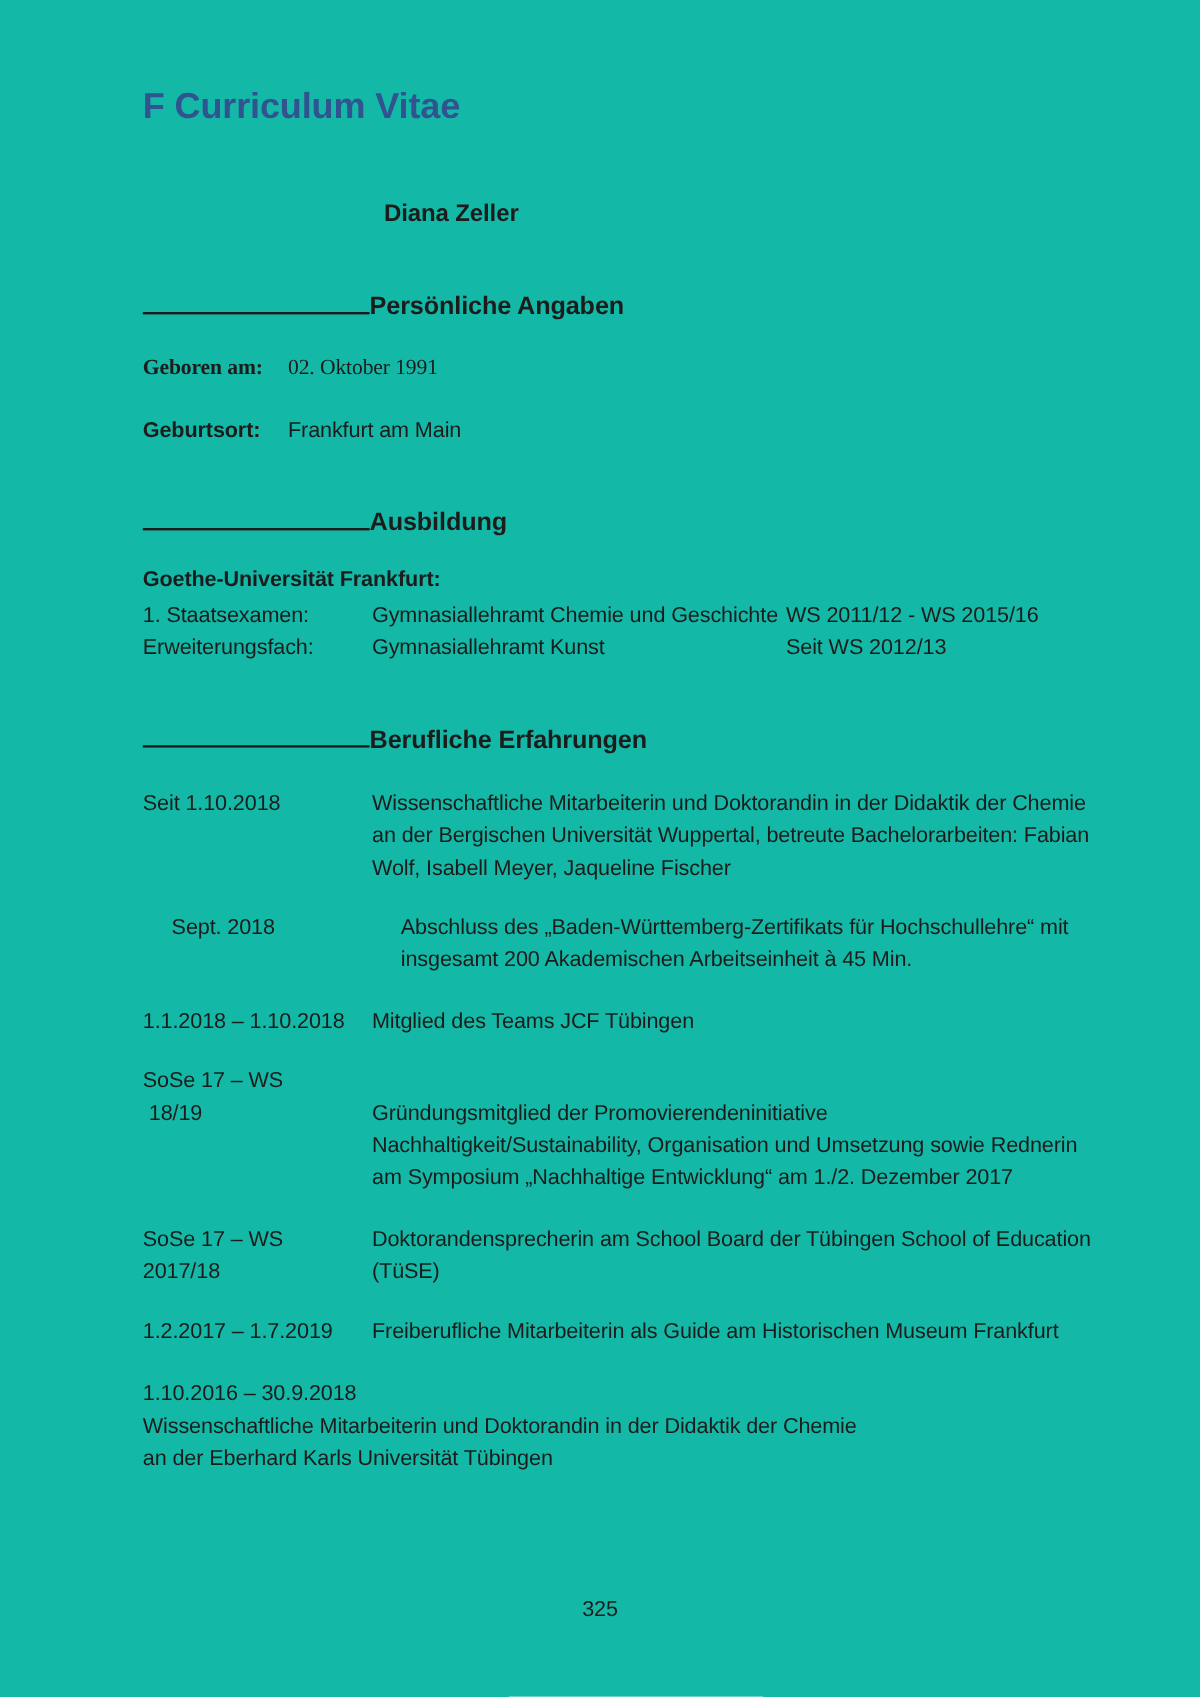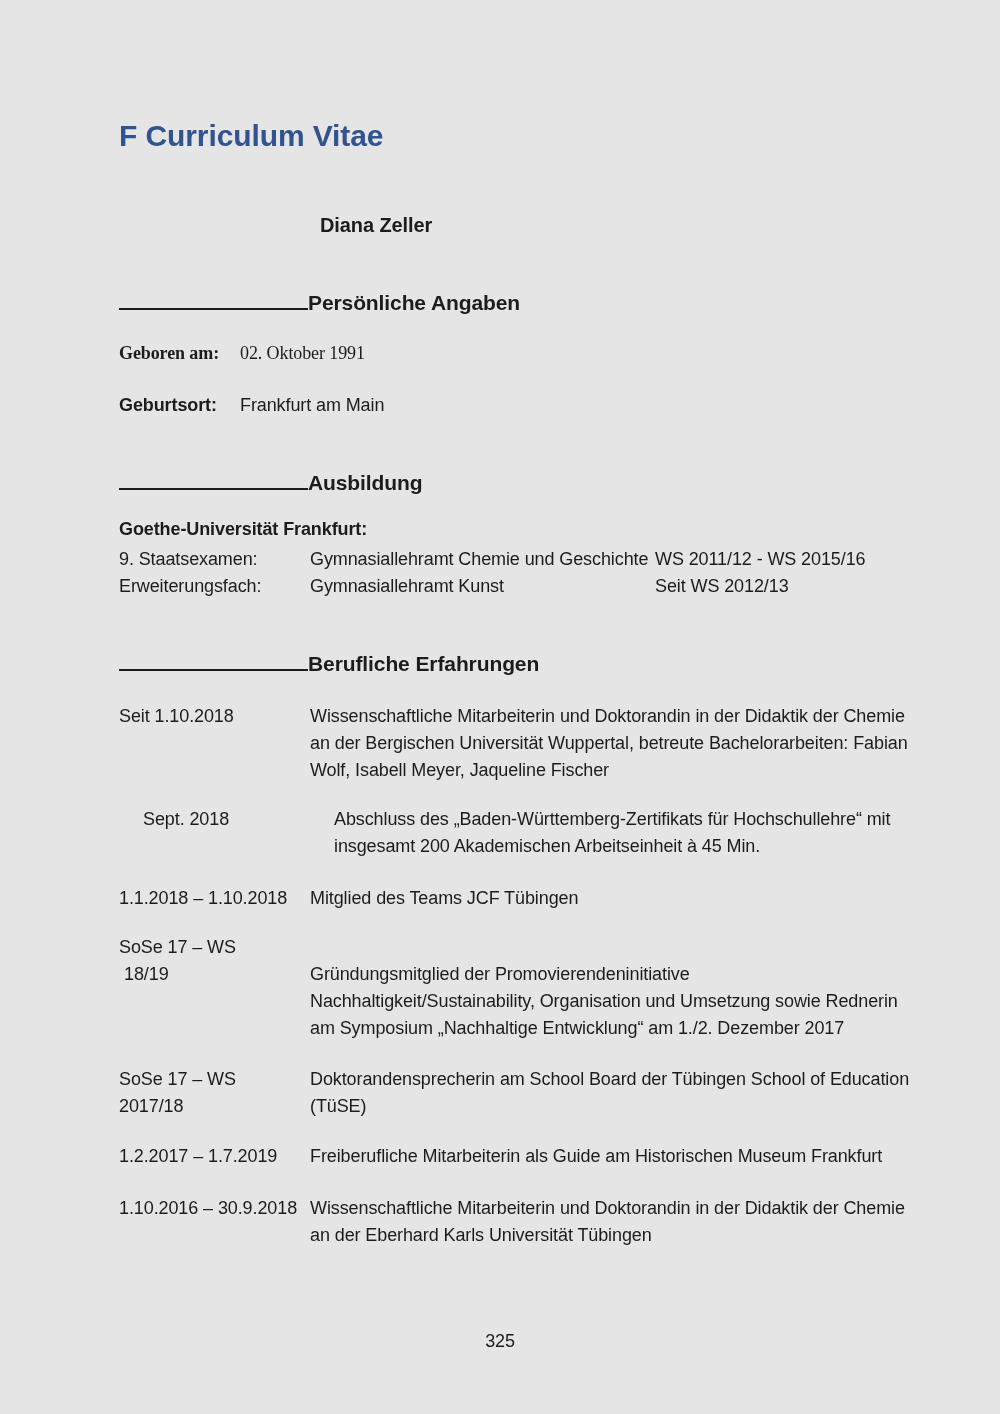--- a/index.html
+++ b/index.html
@@ -5,22 +5,22 @@
   html, body {
     margin: 0;
     padding: 0;
     background: #ffffff;
   }
   .page {
     position: relative;
     width: 1000px;
     height: 1414px;
     box-sizing: border-box;
-    background: #e5e5e5;
-    padding: 118px 70px 0 119px;
+    background: #14b8a6;
+    padding: 71px 70px 0 119px;
     font-family: "Liberation Sans", sans-serif;
     font-size: 18px;
     line-height: 27px;
     letter-spacing: -0.1px;
     color: #1c1c1c;
     overflow: hidden;
   }
   .doc-title {
     margin: 0;
     font-size: 30px;
@@ -61,21 +61,21 @@
 
   .exp-row { display: flex; align-items: flex-start; }
   .exp-date { width: 191px; flex: none; padding-right: 6px; box-sizing: border-box; }
   .exp-desc { width: 608px; flex: none; }
   .exp-1 { margin-top: 26px; }
   .exp-2 { margin-top: 22px; margin-left: 24px; }
   .exp-3 { margin-top: 25px; }
   .exp-4 { margin-top: 22px; }
   .exp-5 { margin-top: 24px; }
   .exp-6 { margin-top: 23px; }
-  .exp-7 { margin-top: 25px; }
+  .exp-7 { margin-top: 25px; flex-direction: column; }
   .date-line2 { padding-left: 5px; }
   .desc-offset { padding-top: 27px; }
 
   .page-number {
     position: absolute;
     left: 0;
     top: 1328px;
     width: 1000px;
     text-align: center;
   }
@@ -103,21 +103,21 @@
     <span class="kv-value">Frankfurt am Main</span>
   </div>
 
   <div class="section-heading">
     <span class="heading-rule"></span><span>Ausbildung</span>
   </div>
 
   <div class="edu-institution">Goethe-Universität Frankfurt:</div>
 
   <div class="edu-row first">
-    <span class="edu-label">9. Staatsexamen:</span>
+    <span class="edu-label">1. Staatsexamen:</span>
     <span class="edu-value">Gymnasiallehramt Chemie und Geschichte</span>
     <span class="edu-period">WS 2011/12 - WS 2015/16</span>
   </div>
 
   <div class="edu-row">
     <span class="edu-label">Erweiterungsfach:</span>
     <span class="edu-value">Gymnasiallehramt Kunst</span>
     <span class="edu-period">Seit WS 2012/13</span>
   </div>
 

